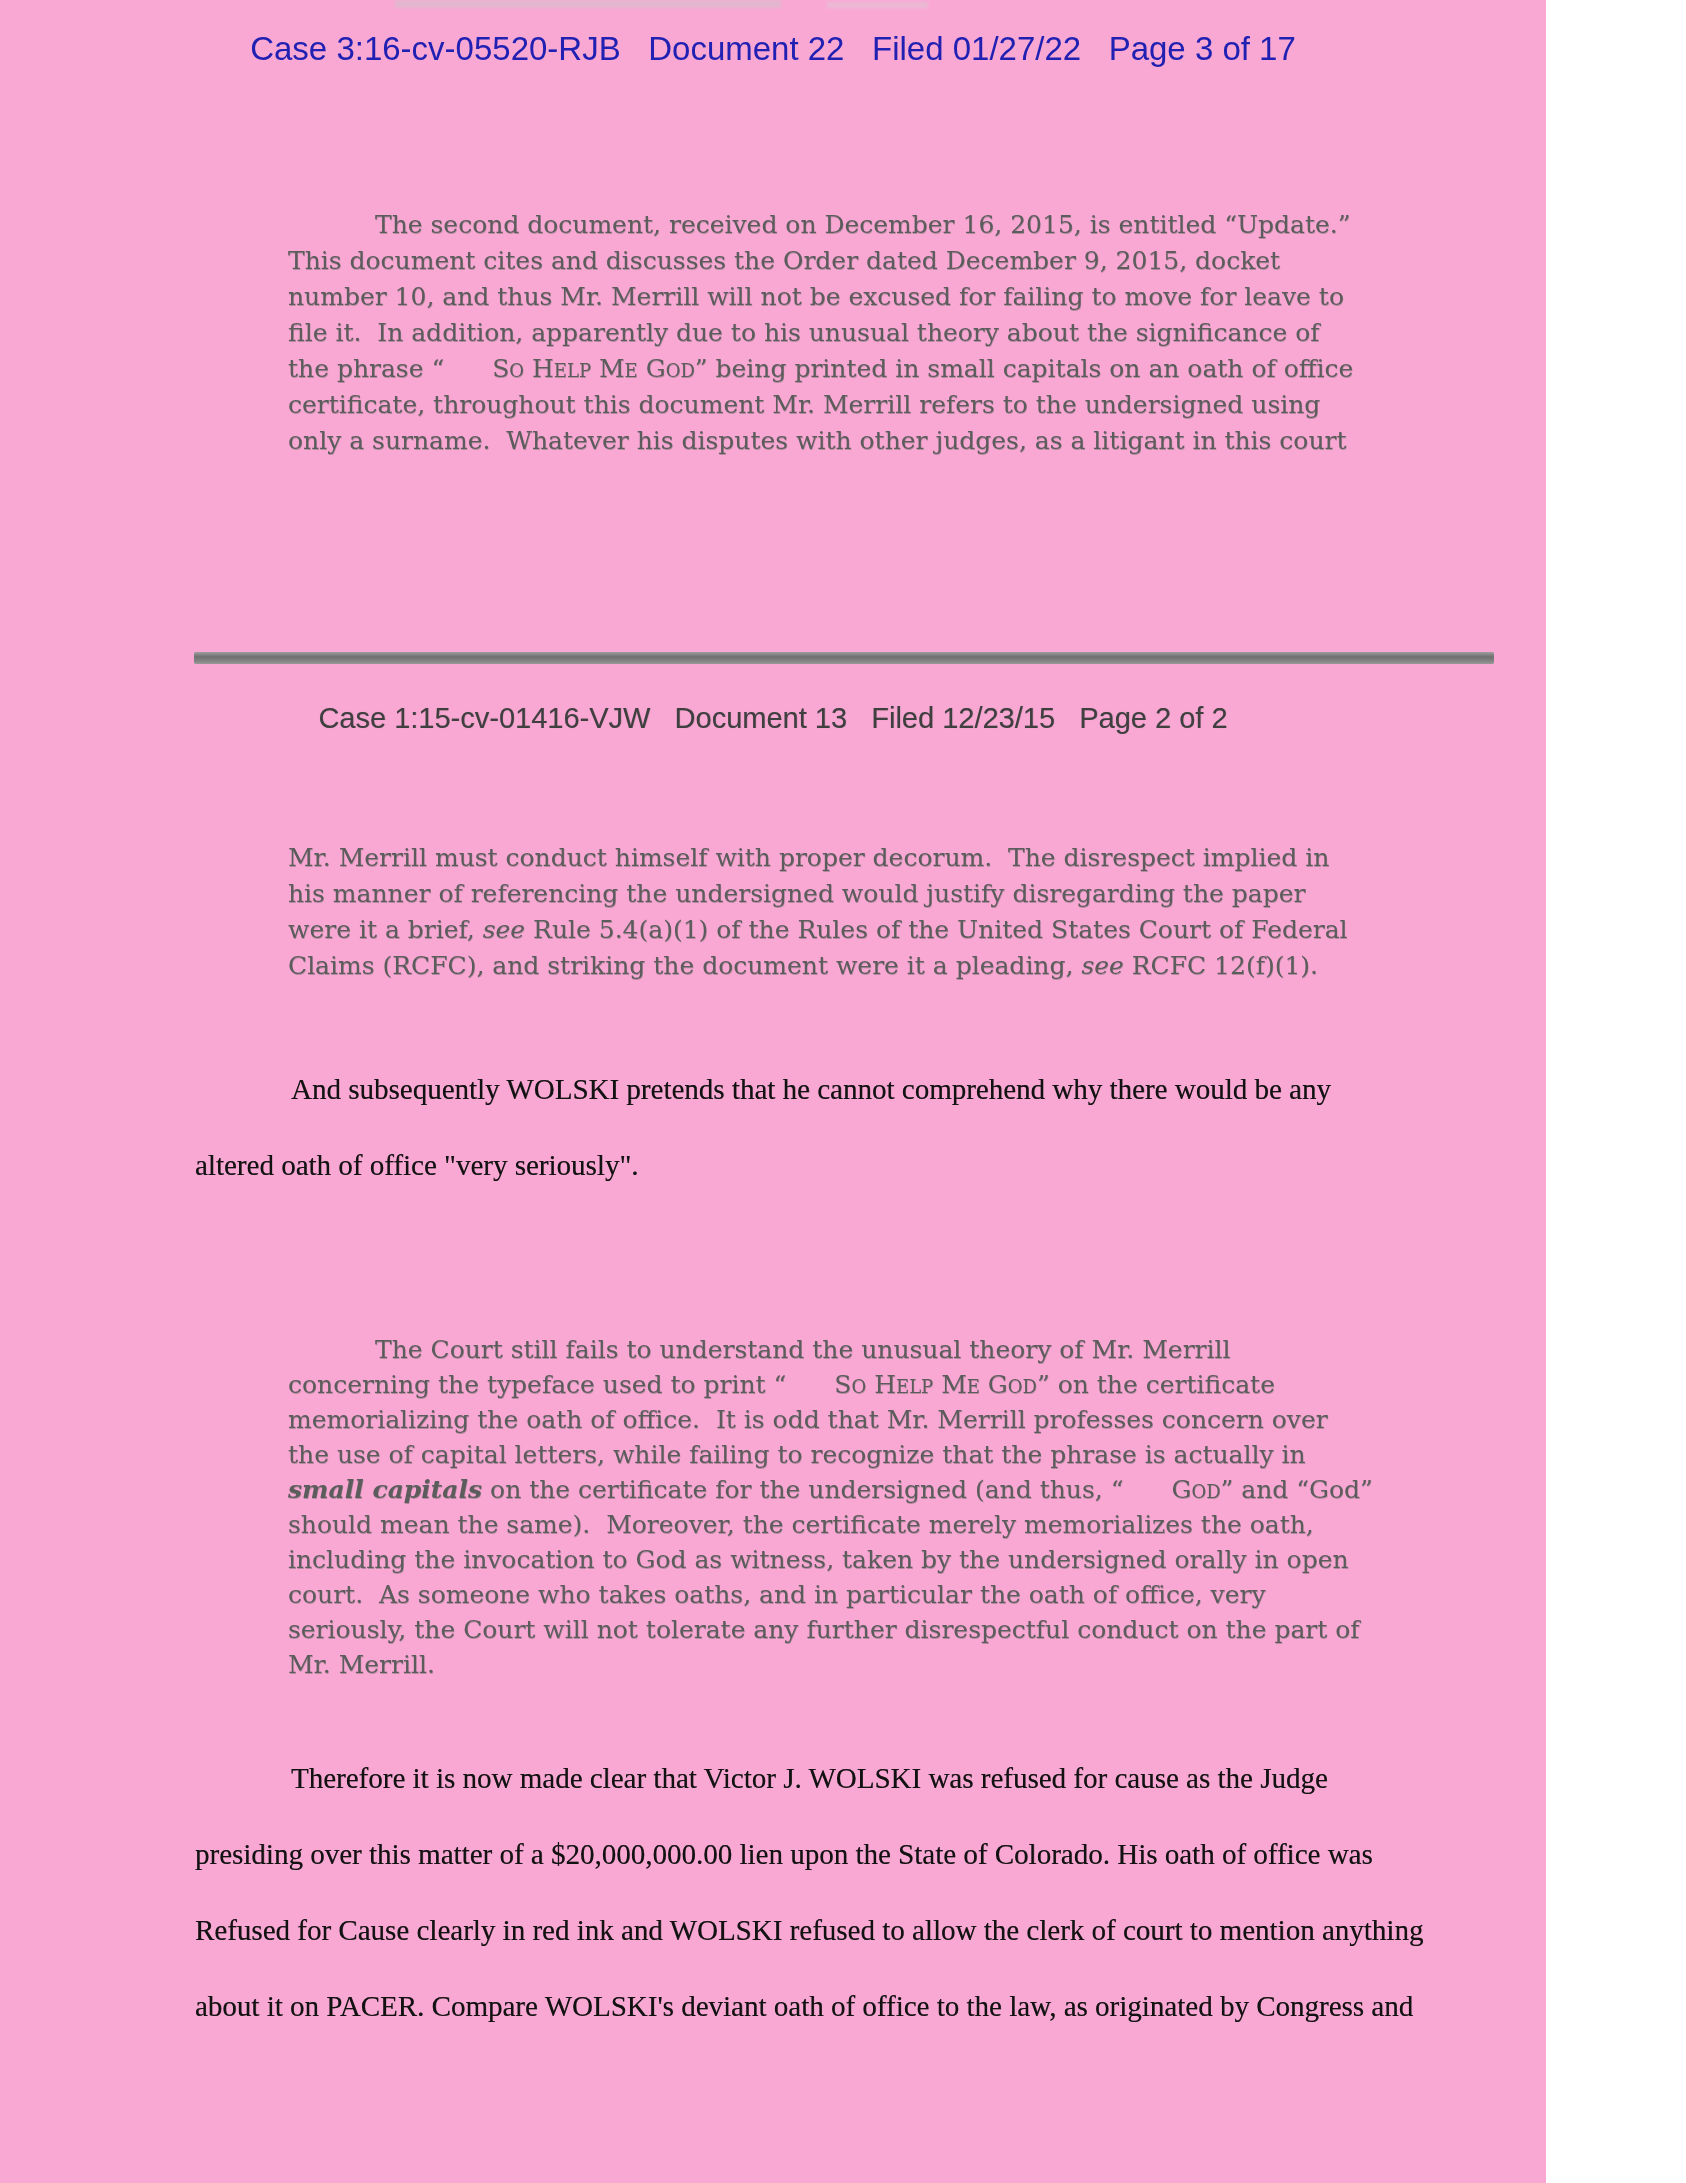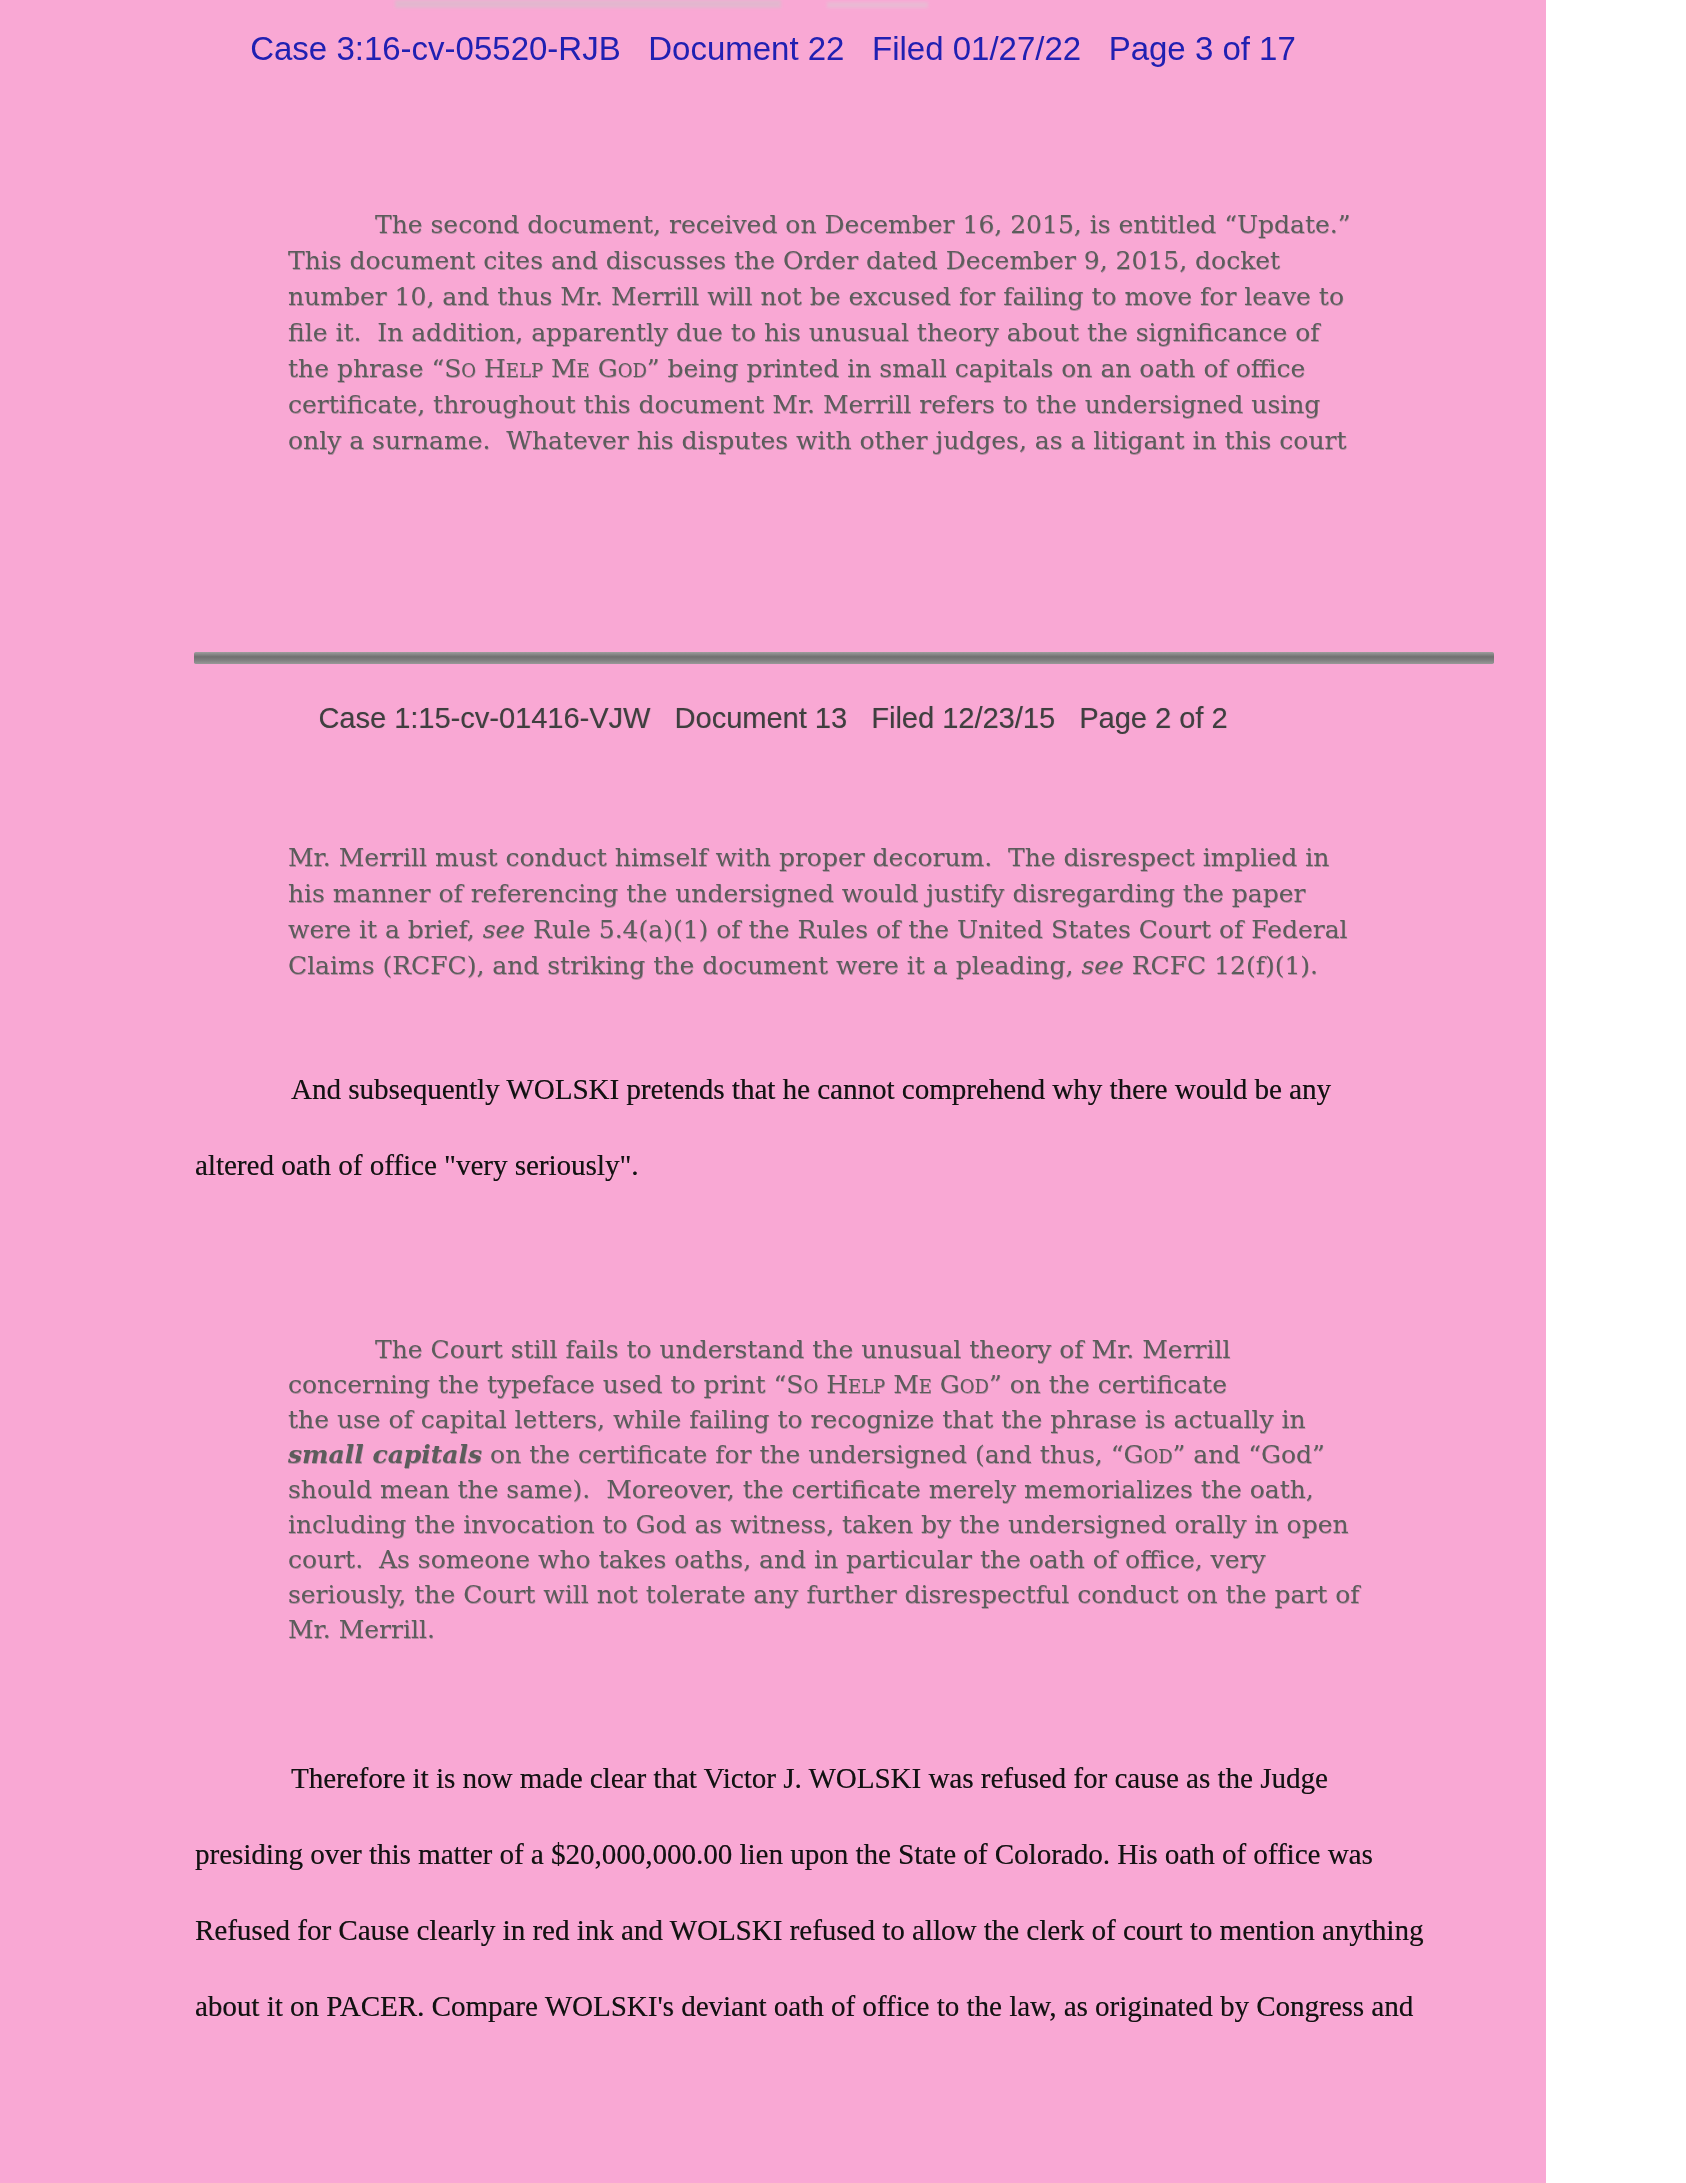--- a/index.html
+++ b/index.html
@@ -49,21 +49,21 @@
     position:absolute;
     left:195px;
     font-family:"Liberation Serif", serif;
     color:#121212;
     font-size:29px;
     text-shadow:0.3px 0.3px 0.3px rgba(20,20,20,.55);
   }
   .dark .line{white-space:pre; line-height:76px;}
   .dark .line.ind{padding-left:96px;}
   
-  .sc{font-variant:small-caps;}
+  .sc{font-variant:small-caps;margin-left:48px;}
   .i{font-style:italic;}
   .bi{font-style:italic; font-weight:700;}
   
   .divider{
     position:absolute;
     top:652px; left:194px;
     width:1300px; height:11.8px;
     background:linear-gradient(180deg,#9e9e9e 0%,#707070 40%,#7d7d7d 65%,#989898 100%);
     border-radius:1.7px;
   }
@@ -126,20 +126,21 @@
   <div class="artifact dash-artifact"></div>
 
   <div class="dark p1" style="top:1051px;">
       <div class="line ind"><span>And subsequently WOLSKI pretends that he cannot comprehend why there would be any</span></div>
       <div class="line"><span>altered oath of office "very seriously".</span></div>
     </div>
 
   <div class="quote q3" style="top:1332px;">
       <div class="line ind"><span>The Court still fails to understand the unusual theory of Mr. Merrill</span></div>
       <div class="line"><span>concerning the typeface used to print “</span><span class="sc">So Help Me God</span><span>” on the certificate</span></div>
+      <div class="line"><span>memorializing the oath of office.  It is odd that Mr. Merrill professes concern over</span></div>
       <div class="line"><span>the use of capital letters, while failing to recognize that the phrase is actually in</span></div>
       <div class="line"><span class="bi">small capitals</span><span> on the certificate for the undersigned (and thus, “</span><span class="sc">God</span><span>” and “God”</span></div>
       <div class="line"><span>should mean the same).  Moreover, the certificate merely memorializes the oath,</span></div>
       <div class="line"><span>including the invocation to God as witness, taken by the undersigned orally in open</span></div>
       <div class="line"><span>court.  As someone who takes oaths, and in particular the oath of office, very</span></div>
       <div class="line"><span>seriously, the Court will not tolerate any further disrespectful conduct on the part of</span></div>
       <div class="line"><span>Mr. Merrill.</span></div>
     </div>
 
   <div class="dark p2" style="top:1740px;">

